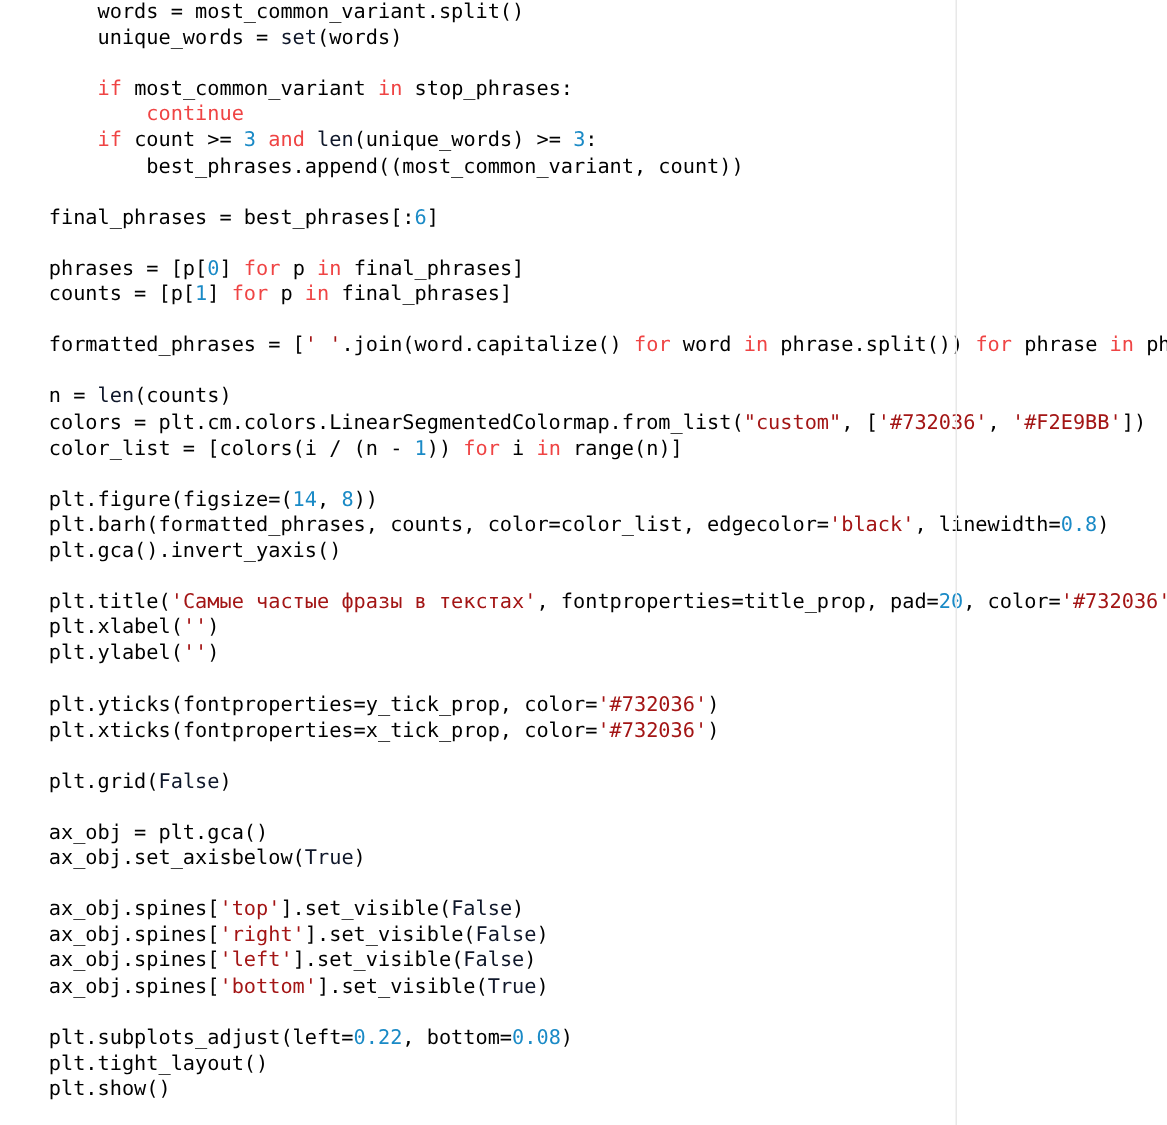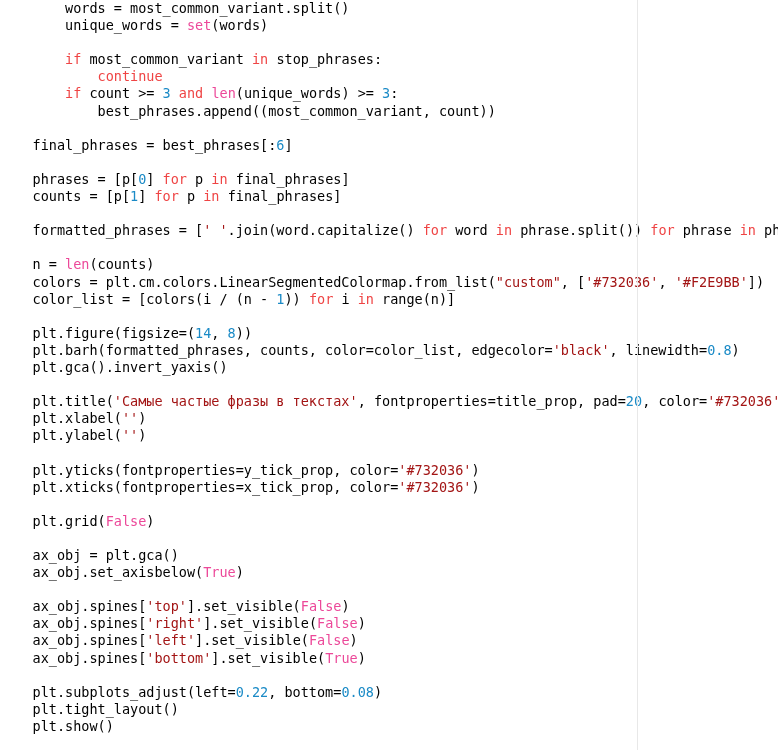--- a/index.html
+++ b/index.html
@@ -38,21 +38,21 @@
     color: #000000;
     white-space: pre;
     tab-size: 4;
   }
   .ln {
     display: block;
     height: 17.1px;
   }
   
   .kw   { color: #ef4444; }           
-  .bi   { color: #ec4899; }           
+  .bi   { color: #0f172a; }           
   .num  { color: #1a8ac6; }           
   .str  { color: #a31515; }           
 </style>
 </head>
 <body>
 
 <div id="code-area">
   <div class="gutter-line"></div>
   <pre class="code"><span class="ln">        words = most_common_variant.split()</span><span class="ln">        unique_words = <span class="bi">set</span>(words)</span><span class="ln"> </span><span class="ln">        <span class="kw">if</span> most_common_variant <span class="kw">in</span> stop_phrases:</span><span class="ln">            <span class="kw">continue</span></span><span class="ln">        <span class="kw">if</span> count &gt;= <span class="num">3</span> <span class="kw">and</span> <span class="bi">len</span>(unique_words) &gt;= <span class="num">3</span>:</span><span class="ln">            best_phrases.append((most_common_variant, count))</span><span class="ln"> </span><span class="ln">    final_phrases = best_phrases[:<span class="num">6</span>]</span><span class="ln"> </span><span class="ln">    phrases = [p[<span class="num">0</span>] <span class="kw">for</span> p <span class="kw">in</span> final_phrases]</span><span class="ln">    counts = [p[<span class="num">1</span>] <span class="kw">for</span> p <span class="kw">in</span> final_phrases]</span><span class="ln"> </span><span class="ln">    formatted_phrases = [<span class="str">' '</span>.join(word.capitalize() <span class="kw">for</span> word <span class="kw">in</span> phrase.split()) <span class="kw">for</span> phrase <span class="kw">in</span> phrases]</span><span class="ln"> </span><span class="ln">    n = <span class="bi">len</span>(counts)</span><span class="ln">    colors = plt.cm.colors.LinearSegmentedColormap.from_list(<span class="str">"custom"</span>, [<span class="str">'#732036'</span>, <span class="str">'#F2E9BB'</span>])</span><span class="ln">    color_list = [colors(i / (n - <span class="num">1</span>)) <span class="kw">for</span> i <span class="kw">in</span> range(n)]</span><span class="ln"> </span><span class="ln">    plt.figure(figsize=(<span class="num">14</span>, <span class="num">8</span>))</span><span class="ln">    plt.barh(formatted_phrases, counts, color=color_list, edgecolor=<span class="str">'black'</span>, linewidth=<span class="num">0.8</span>)</span><span class="ln">    plt.gca().invert_yaxis()</span><span class="ln"> </span><span class="ln">    plt.title(<span class="str">'Самые частые фразы в текстах'</span>, fontproperties=title_prop, pad=<span class="num">20</span>, color=<span class="str">'#732036'</span>)</span><span class="ln">    plt.xlabel(<span class="str">''</span>)</span><span class="ln">    plt.ylabel(<span class="str">''</span>)</span><span class="ln"> </span><span class="ln">    plt.yticks(fontproperties=y_tick_prop, color=<span class="str">'#732036'</span>)</span><span class="ln">    plt.xticks(fontproperties=x_tick_prop, color=<span class="str">'#732036'</span>)</span><span class="ln"> </span><span class="ln">    plt.grid(<span class="bi">False</span>)</span><span class="ln"> </span><span class="ln">    ax_obj = plt.gca()</span><span class="ln">    ax_obj.set_axisbelow(<span class="bi">True</span>)</span><span class="ln"> </span><span class="ln">    ax_obj.spines[<span class="str">'top'</span>].set_visible(<span class="bi">False</span>)</span><span class="ln">    ax_obj.spines[<span class="str">'right'</span>].set_visible(<span class="bi">False</span>)</span><span class="ln">    ax_obj.spines[<span class="str">'left'</span>].set_visible(<span class="bi">False</span>)</span><span class="ln">    ax_obj.spines[<span class="str">'bottom'</span>].set_visible(<span class="bi">True</span>)</span><span class="ln"> </span><span class="ln">    plt.subplots_adjust(left=<span class="num">0.22</span>, bottom=<span class="num">0.08</span>)</span><span class="ln">    plt.tight_layout()</span><span class="ln">    plt.show()</span></pre>
 </div>

